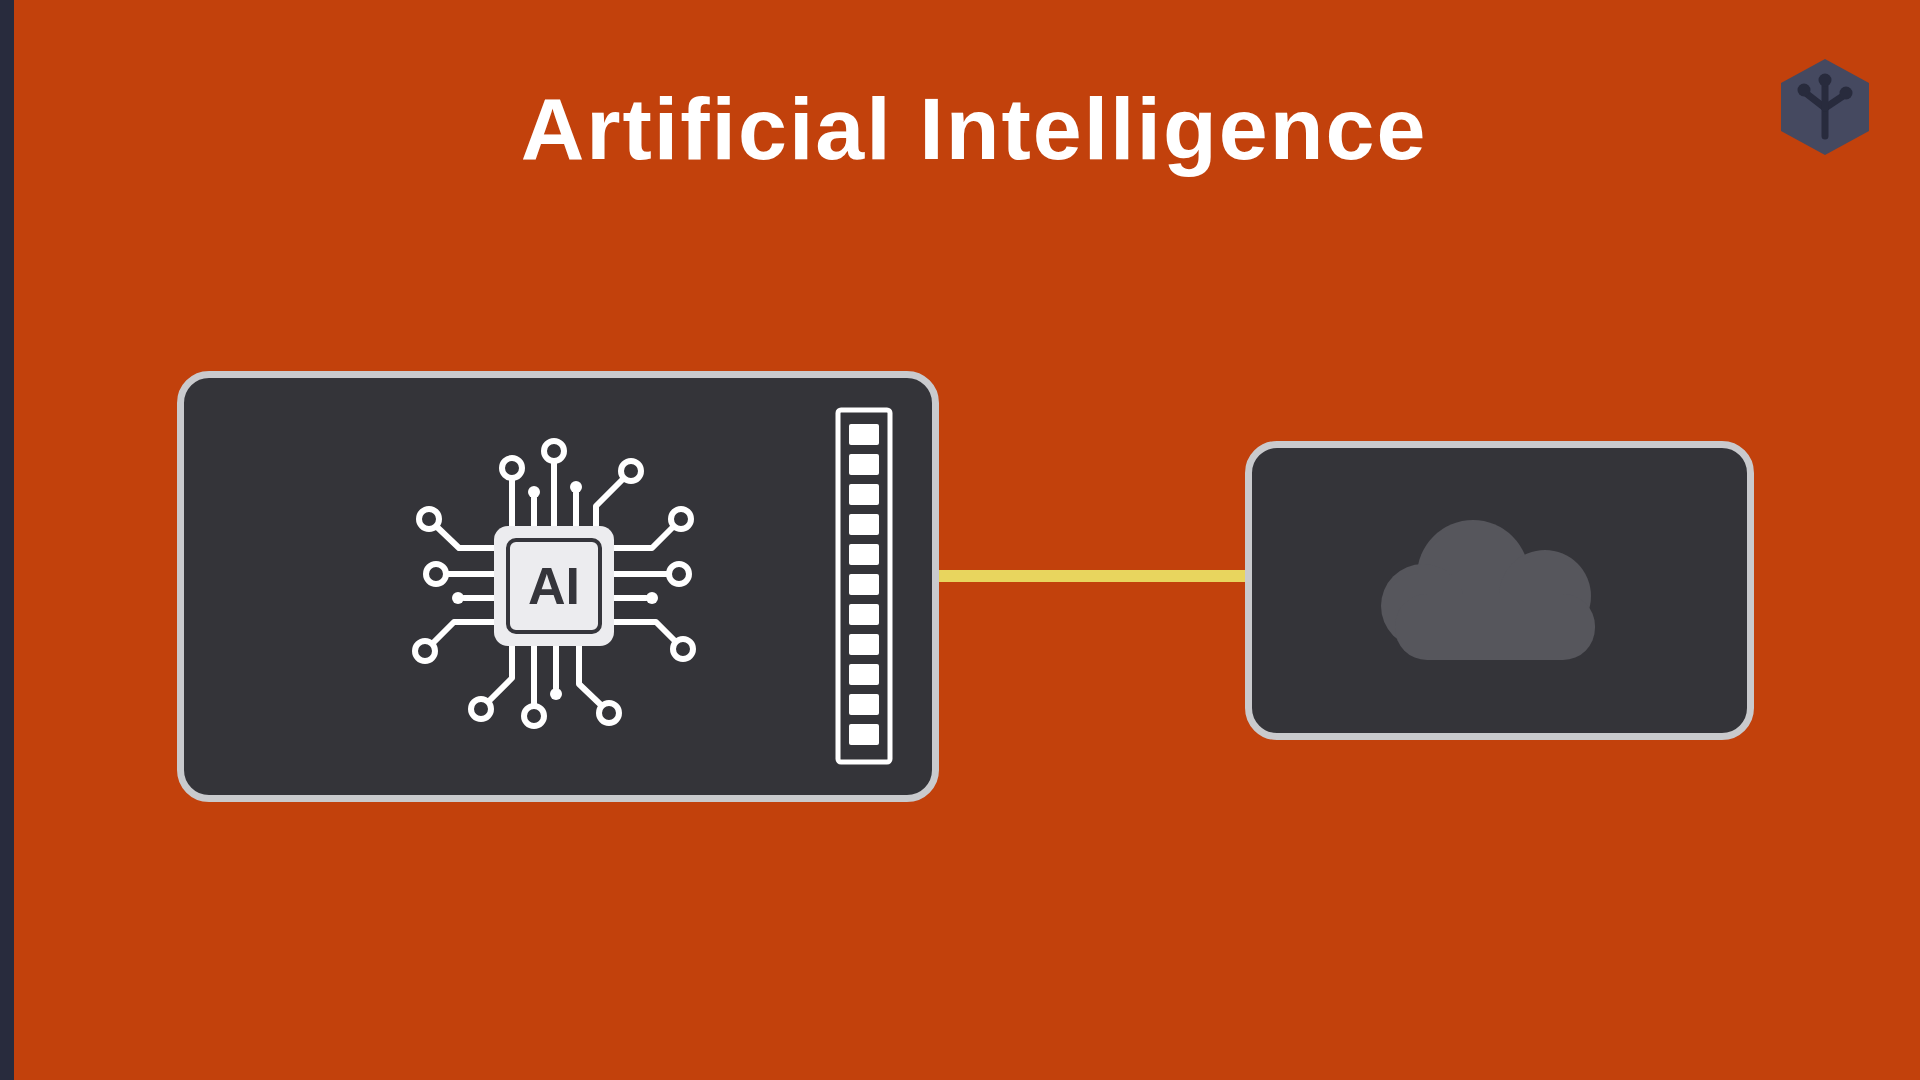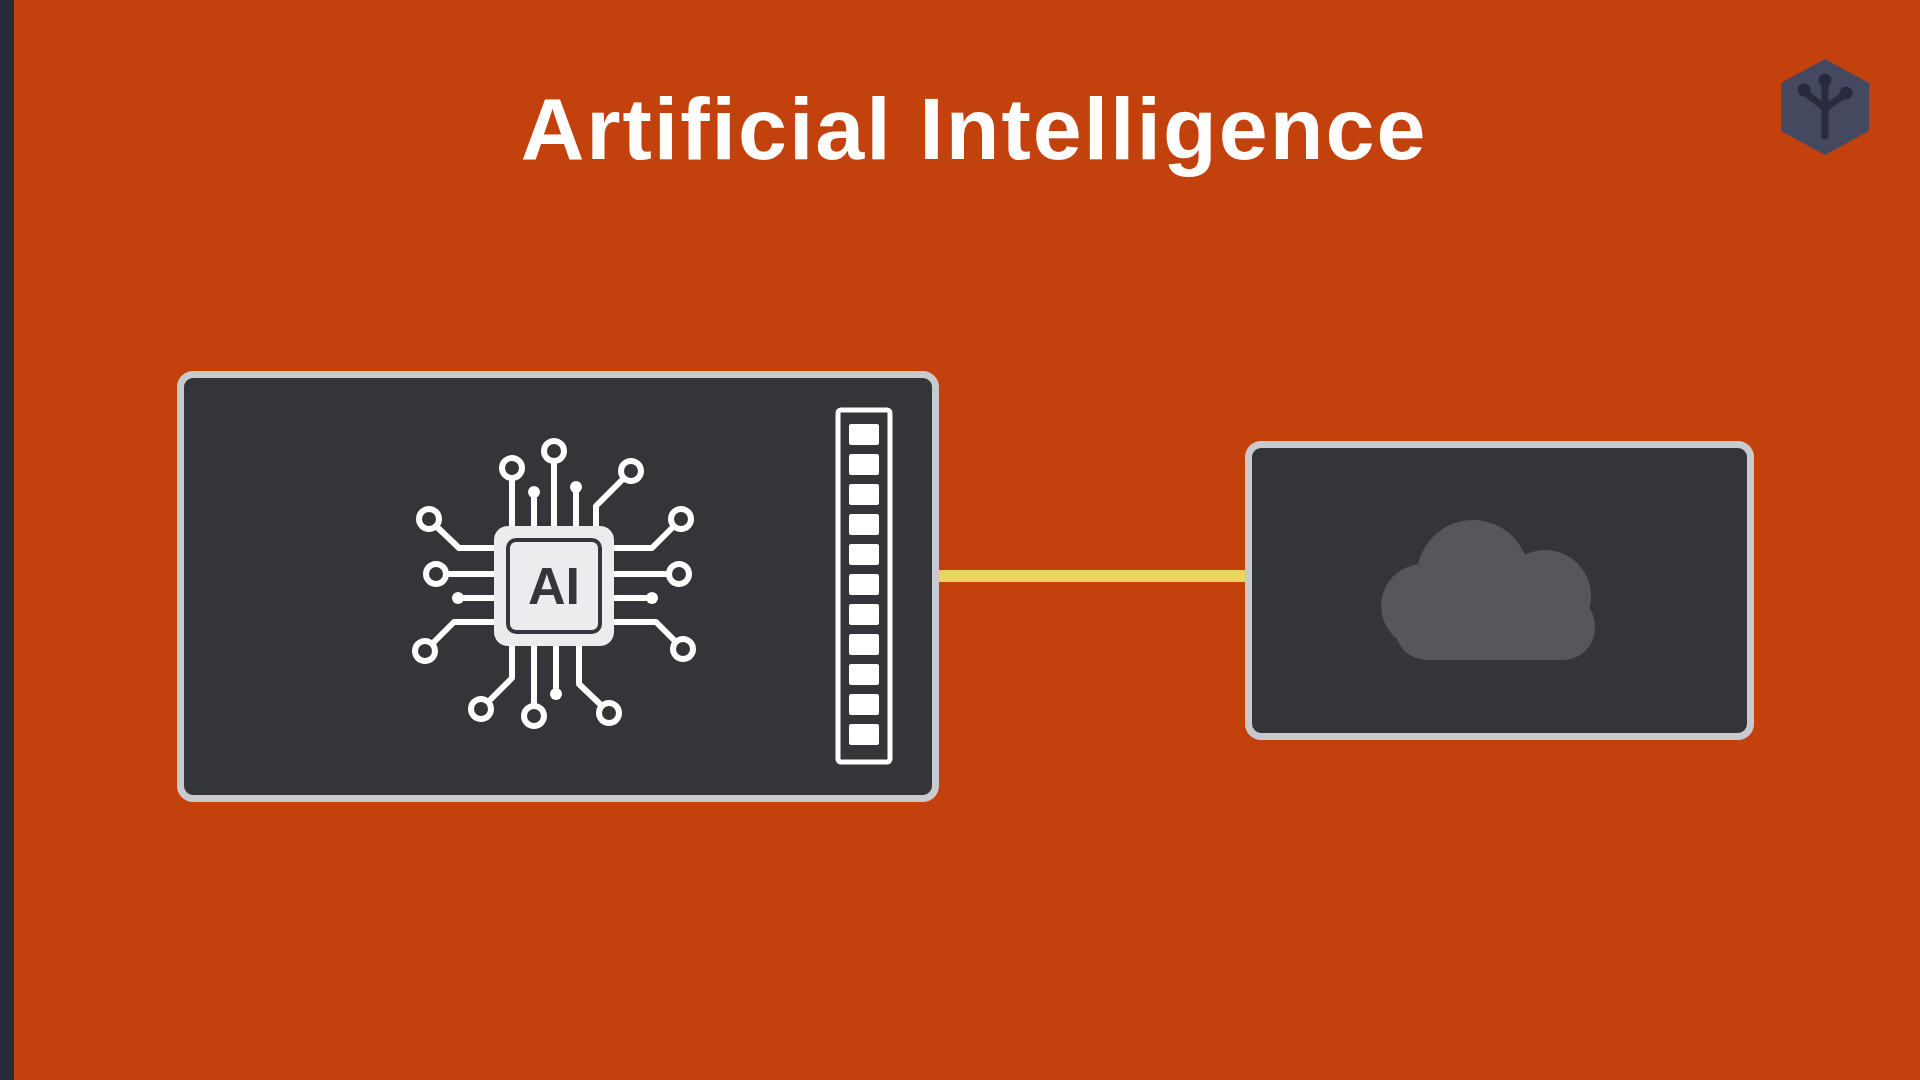--- a/index.html
+++ b/index.html
@@ -32,21 +32,21 @@
     position: absolute;
     top: 56px;
     right: 58px;
     width: 102px;
     height: 102px;
   }
   .panel {
     position: absolute;
     background: #343439;
     border: 7px solid #c9cacd;
-    border-radius: 16px;
+    border-radius: 32px;
     box-sizing: border-box;
   }
   .device-panel {
     left: 163px;
     top: 371px;
     width: 762px;
     height: 431px;
   }
   .cloud-panel {
     left: 1231px;

